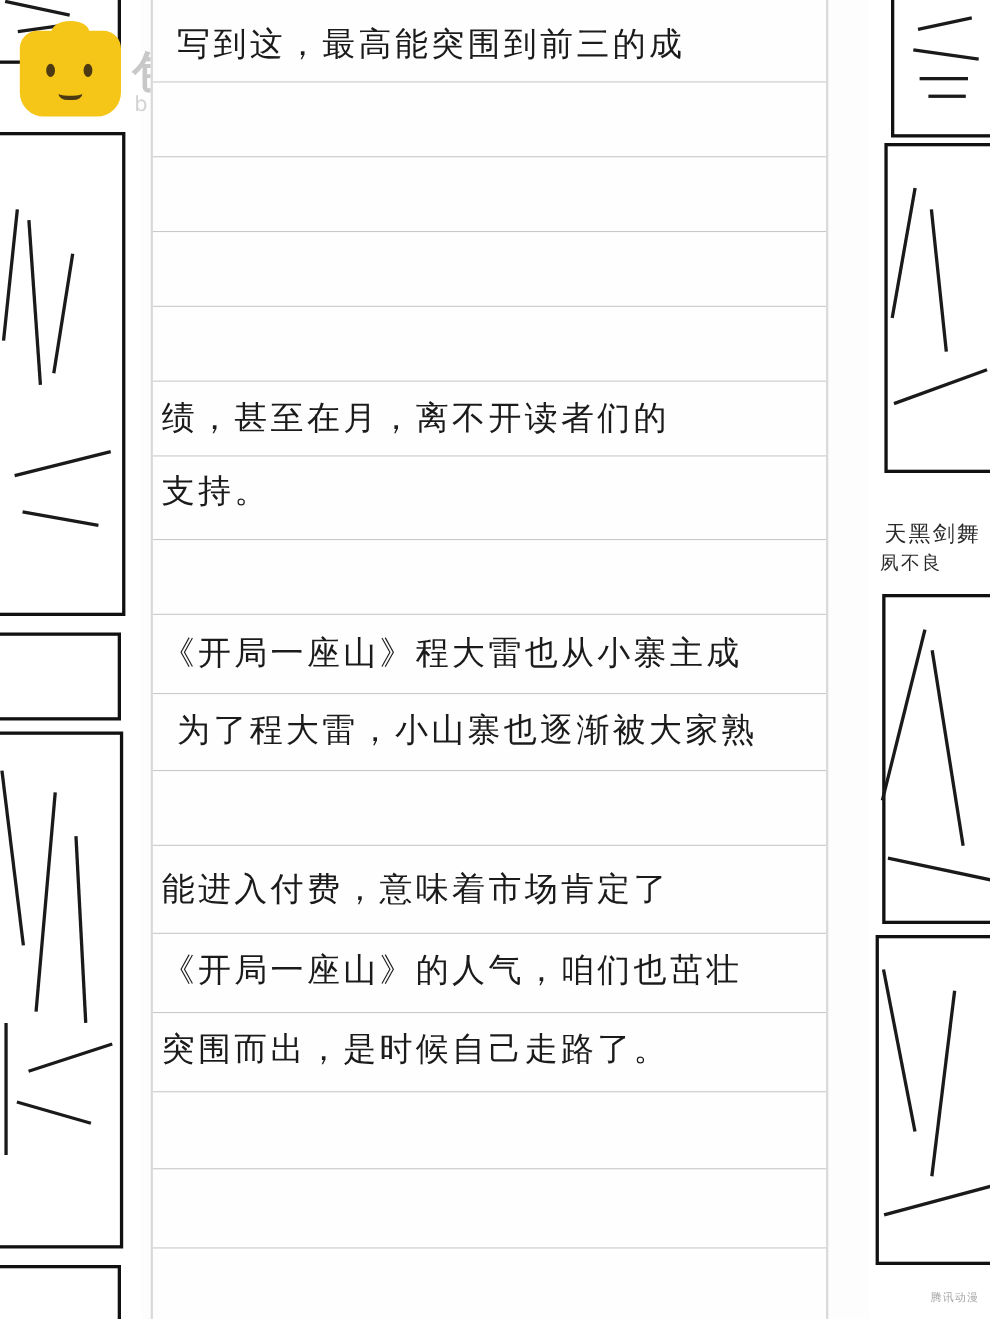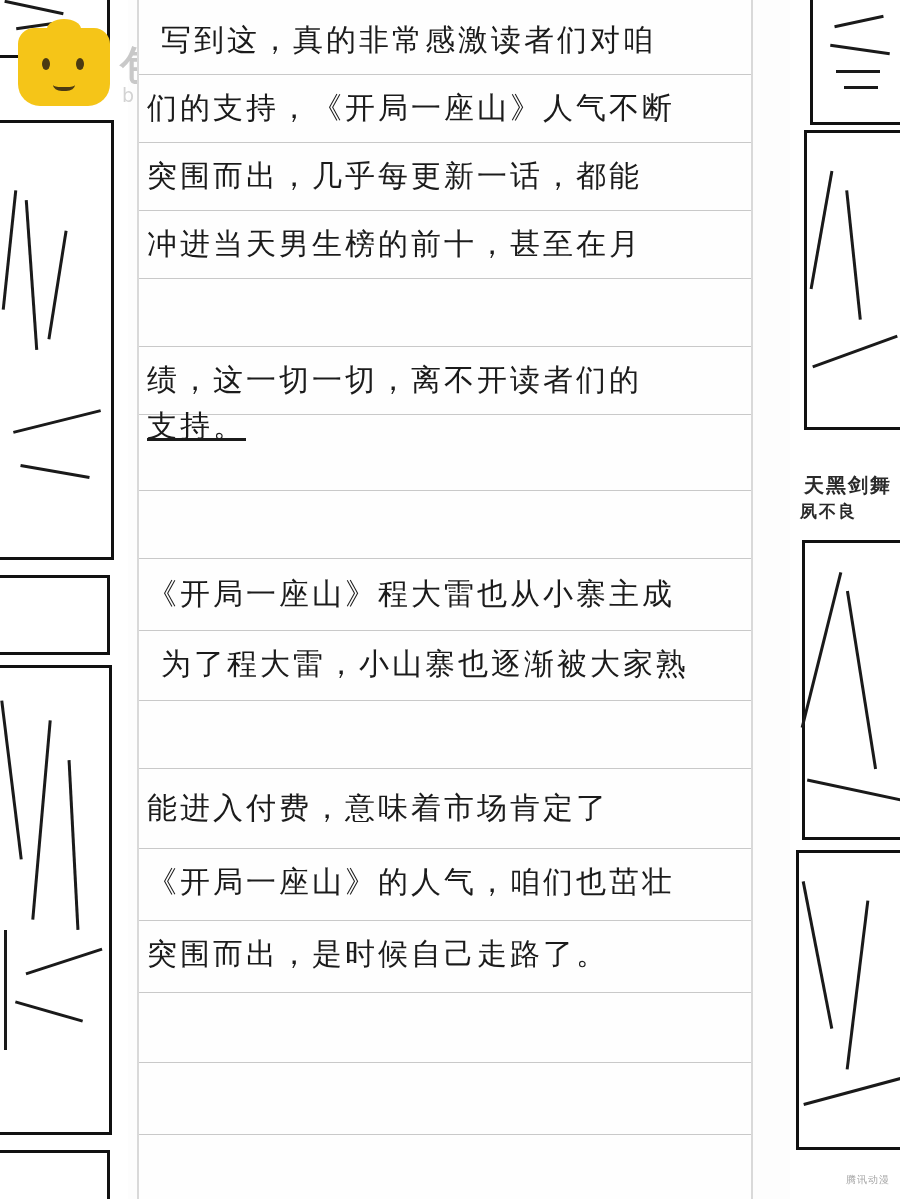--- a/index.html
+++ b/index.html
@@ -154,21 +154,21 @@
     color: rgba(90,90,90,0.55);
     letter-spacing: 1px;
     background: rgba(255,255,255,0.35);
     padding: 2px 4px;
     white-space: nowrap;
   }
   .sketch-text {
     position: absolute;
     color: #2a2a2a;
     font-size: 20px;
-    font-weight: 700;
+    font-weight: 400;
     letter-spacing: 2px;
     white-space: nowrap;
   }
 </style>
 </head>
 <body>
 
 <div class="page">
 
   <div class="left-strip">
@@ -219,26 +219,23 @@
       <div class="rule" style="top:768px;"></div>
       <div class="rule" style="top:848px;"></div>
       <div class="rule" style="top:920px;"></div>
       <div class="rule" style="top:992px;"></div>
       <div class="rule" style="top:1062px;"></div>
       <div class="rule" style="top:1134px;"></div>
     </div>
 
     <div class="text-layer">
 
-      <div class="tline indent" style="top:20px;">写到这，真的非常感激读者们对咱</div>
-      <div class="tline" style="top:88px;">们的支持，《开局一座山》人气不断</div>
-      <div class="tline" style="top:156px;">突围而出，几乎每更新一话，都能</div>
-      <div class="tline" style="top:224px;">冲进当天男生榜的前十，甚至在月</div>
-      <div class="tline" style="top:360px;">绩，这一切一切，离不开读者们的</div>
-      <div class="tline" style="top:406px;text-decoration:underline;">支持。</div>
+      <div class="tline indent" style="top:20px;">写到这，最高能突围到前三的成</div>
+      <div class="tline" style="top:360px;">绩，甚至在月，离不开读者们的</div>
+      <div class="tline" style="top:426px;">支持。</div>
 
       <div class="tline" style="top:574px;">《开局一座山》程大雷也从小寨主成</div>
       <div class="tline indent" style="top:644px;">为了程大雷，小山寨也逐渐被大家熟</div>
       <div class="tline" style="top:862px;">《开局一座山》的人气，咱们也茁壮</div>
       <div class="tline" style="top:788px;">能进入付费，意味着市场肯定了</div>
       <div class="tline" style="top:934px;">突围而出，是时候自己走路了。</div>
 
     </div>
   </div>
 

